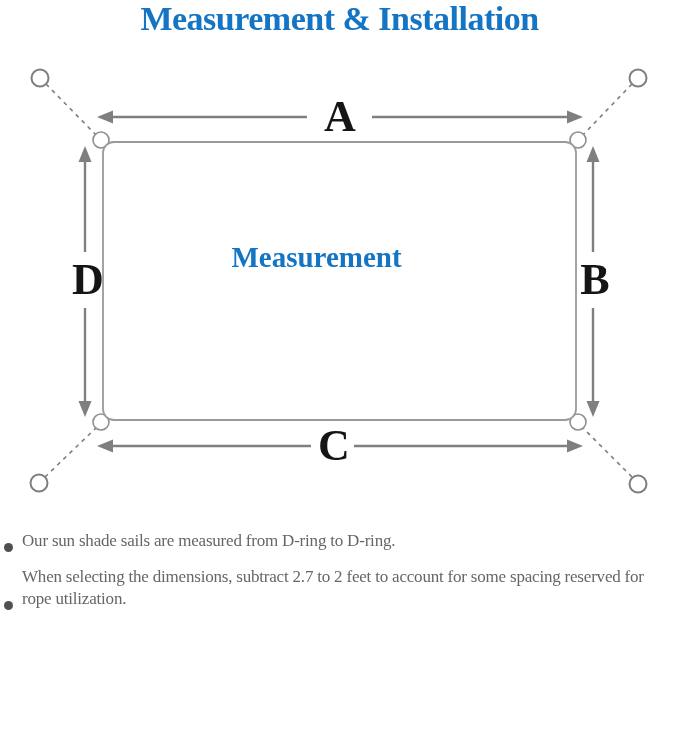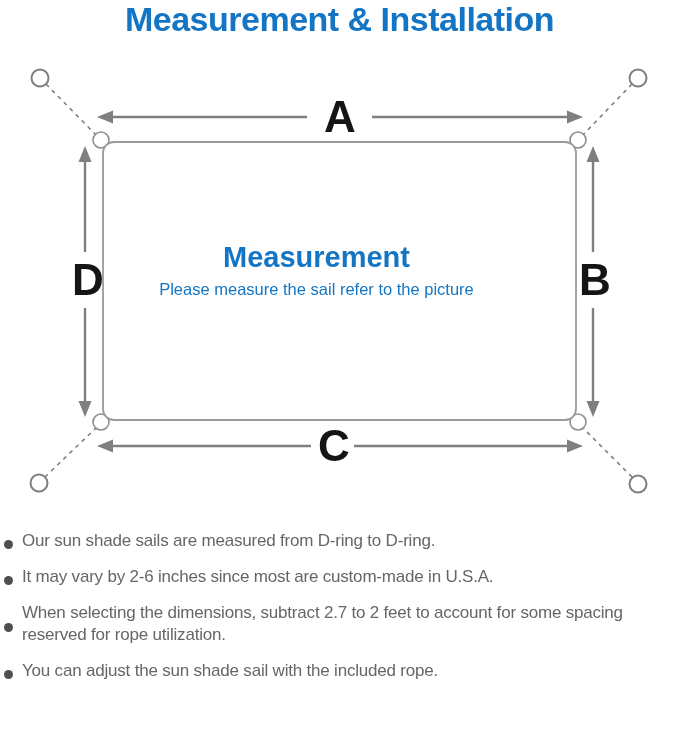--- a/index.html
+++ b/index.html
@@ -11,21 +11,21 @@
     --text-gray:#666666;
     --bullet-gray:#4f4f4f;
   }
   *{margin:0;padding:0;box-sizing:border-box;}
   html,body{background:#fff;}
   .stage{
     position:relative;
     width:679px;height:739px;
     background:#ffffff;
     overflow:hidden;
-    font-family:Liberation Sans, sans-serif;
+    font-family:Liberation Serif, serif;
   }
   .page-title{
     position:absolute;
     left:0;top:-3px;width:679px;
     text-align:center;
     font-size:34px;
     font-weight:bold;
     letter-spacing:-0.5px;
     color:var(--accent);
     line-height:44px;
@@ -63,21 +63,21 @@
     font-size:16.5px;
     line-height:20px;
   }
   .notes-list{
     position:absolute;
     left:4px;top:530px;width:662px;
     list-style:none;
   }
   .note-item{
     display:flex;
-    align-items:center;
+    align-items:flex-end;
     margin-bottom:14px;
     color:var(--text-gray);
     font-size:17px;
     line-height:22px;
     letter-spacing:-0.2px;
   }
   .bullet-dot{
     flex:0 0 auto;
     width:9px;height:9px;
     margin:6.5px 9px 0 0;
@@ -133,36 +133,27 @@
     <polygon points="593,417 586.5,401 599.5,401" fill="#7f7f7f"></polygon>
   </svg>
 
   <div class="edge-label label-a">A</div>
   <div class="edge-label label-b">B</div>
   <div class="edge-label label-c">C</div>
   <div class="edge-label label-d">D</div>
 
   <div class="center-text">
     <div class="center-title">Measurement</div>
-    <div class="center-subtitle">Please measure the sail refer to the picture</div>
   </div>
 
   <ul class="notes-list">
 
   <li class="note-item">
       <span class="bullet-dot"></span>
       <span class="note-text">Our sun shade sails are measured from D-ring to D-ring.</span>
     </li>
       <li class="note-item">
       <span class="bullet-dot"></span>
-      <span class="note-text">It may vary by 2-6 inches since most are custom-made in U.S.A.</span>
-    </li>
-      <li class="note-item">
-      <span class="bullet-dot"></span>
       <span class="note-text">When selecting the dimensions, subtract 2.7 to 2 feet to account for some spacing reserved for rope utilization.</span>
-    </li>
-      <li class="note-item">
-      <span class="bullet-dot"></span>
-      <span class="note-text">You can adjust the sun shade sail with the included rope.</span>
     </li>
     </ul>
 
 </div>
 
 </body></html>

